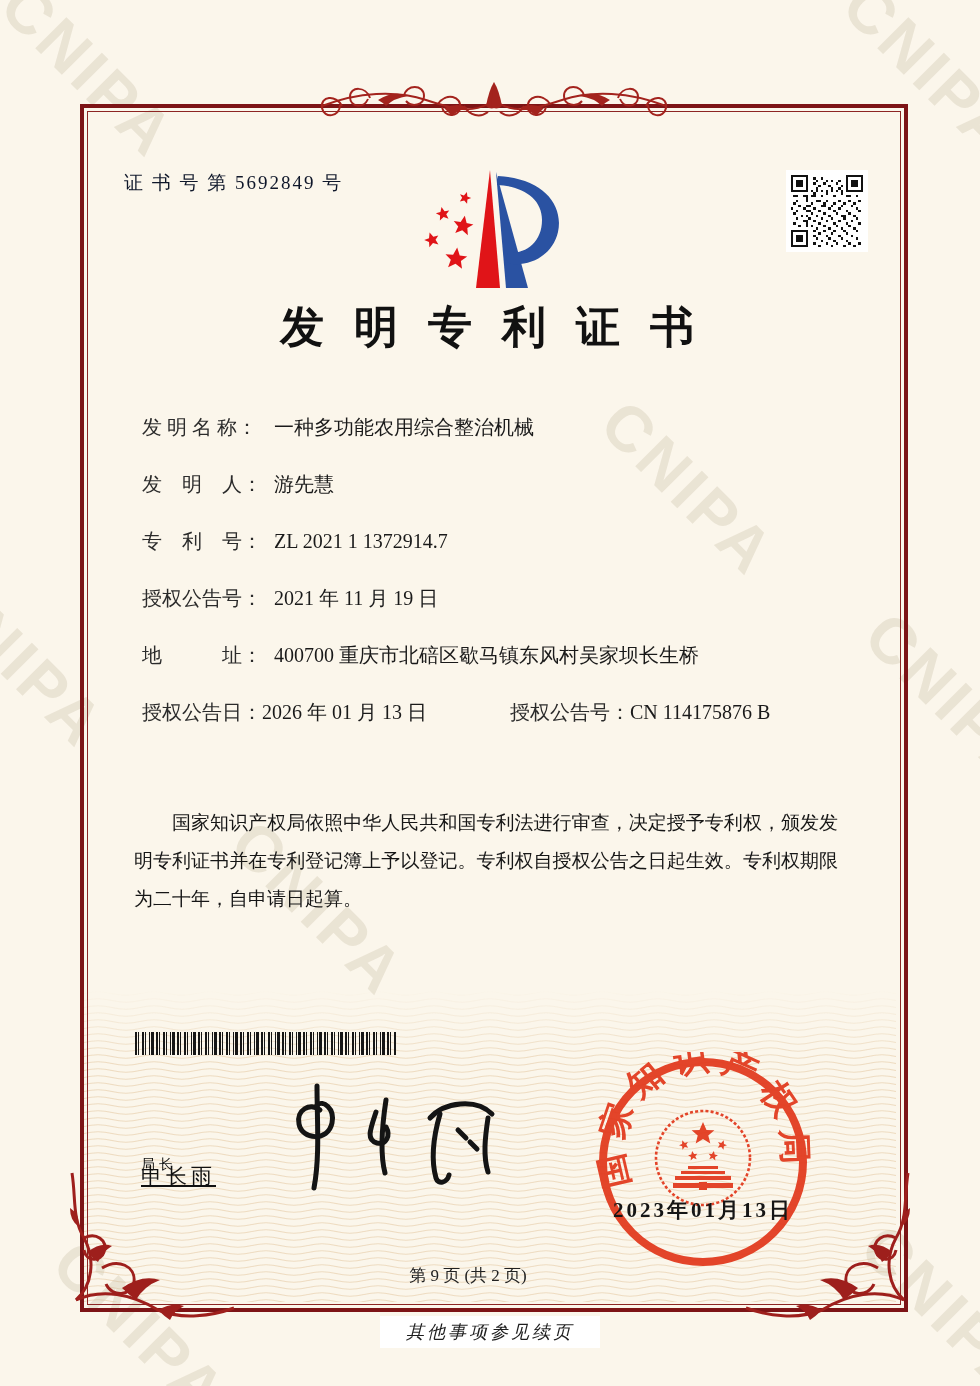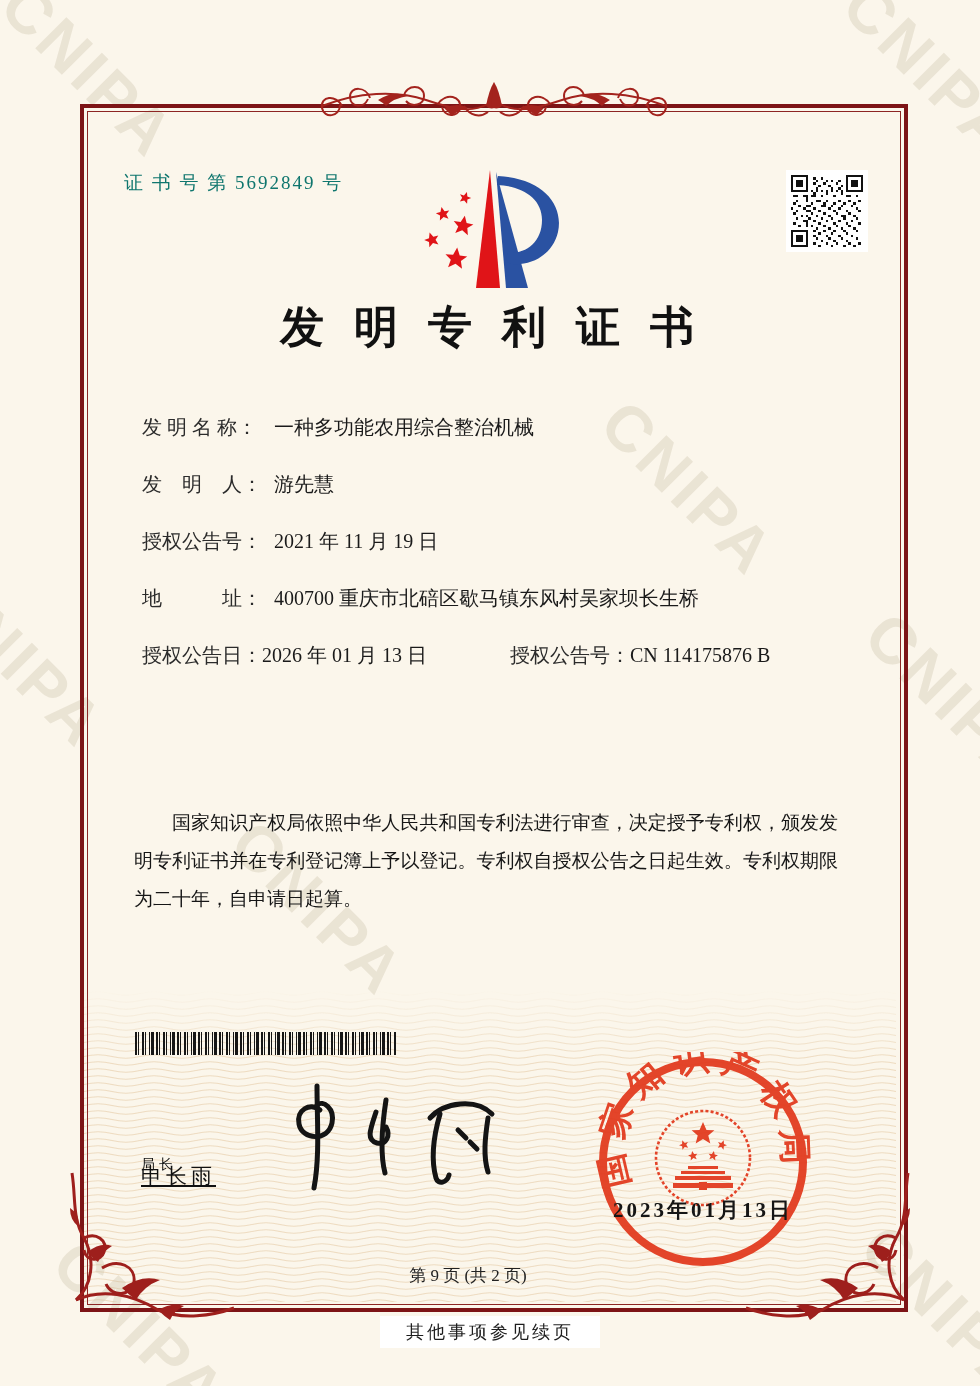--- a/index.html
+++ b/index.html
@@ -16,21 +16,21 @@
       font-weight:bold;font-size:64px;letter-spacing:4px;color:rgba(196,186,158,0.30);
       white-space:nowrap;transform:translate(-50%,-50%) rotate(45deg);}
 
   
   .frame{position:absolute;left:80px;top:104px;width:820px;height:1200px;z-index:3;
          border:4px solid #7d1416;}
   .frame::after{content:"";position:absolute;inset:3px;border:1px solid #8d2523;}
 
   .orn{position:absolute;z-index:4;}
 
-  .cert-no{position:absolute;left:124px;top:170px;z-index:5;font-size:19px;letter-spacing:2px;color:#0f766e;}
+  .cert-no{position:absolute;left:124px;top:170px;z-index:5;font-size:19px;letter-spacing:2px;color:#0f172a;}
 
   .logo{position:absolute;left:420px;top:154px;width:150px;height:140px;z-index:5;}
   .qr{position:absolute;left:786px;top:170px;width:82px;height:82px;z-index:5;background:#fff;padding:5px;box-sizing:border-box;}
 
   .title{position:absolute;left:0;top:298px;width:980px;z-index:5;text-align:center;
          font-size:44px;font-weight:600;letter-spacing:30px;padding-left:24px;box-sizing:border-box;color:#111;}
 
   .fields{position:absolute;left:142px;top:414px;width:716px;z-index:5;}
   .frow{height:57px;font-size:20px;white-space:nowrap;}
   .flabel{display:inline-block;min-width:132px;color:#2b2b2b;font-family:Liberation Serif, serif;}
@@ -52,21 +52,21 @@
          font-size:14px;letter-spacing:4px;color:#111;}
   .director-name{position:absolute;left:141px;top:1162px;z-index:5;font-family:"Liberation Sans",sans-serif;
          font-size:21px;letter-spacing:4px;color:#111;text-decoration:underline;}
   .sig{position:absolute;left:280px;top:1078px;width:250px;height:120px;z-index:5;}
 
   .seal{position:absolute;left:593px;top:1052px;width:220px;height:220px;z-index:6;opacity:.94;}
   .seal-date{position:absolute;left:593px;top:1196px;width:220px;z-index:7;text-align:center;
          font-size:21px;font-weight:bold;letter-spacing:3px;color:#151515;}
 
   .page-ind{position:absolute;left:58px;top:1264px;width:820px;z-index:5;text-align:center;font-size:17px;color:#222;}
-  .cont-note{position:absolute;left:0;top:1316px;width:980px;z-index:5;text-align:center;}
+  .cont-note{position:absolute;left:0;top:1316px;width:980px;z-index:5;text-align:center;font-style:italic;}
   .cont-note span{display:inline-block;background:#fff;padding:4px 26px;font-size:18px;letter-spacing:3px;color:#1d1d1d;}
 </style>
 </head>
 <body>
 
 <div class="page">
 
   <svg class="waves">
     <defs>
       <pattern id="wv" width="56" height="7" patternUnits="userSpaceOnUse">
@@ -176,20 +176,23 @@
   <div class="title">发明专利证书</div>
 
   <div class="fields">
     <div class="frow">
       <span class="flabel">发 明 名 称：</span><span class="fvalue">一种多功能农用综合整治机械</span>
     </div>
     <div class="frow">
       <span class="flabel">发　明　人：</span><span class="fvalue">游先慧</span>
     </div>
     <div class="frow">
+      <span class="flabel">专　利　号：</span><span class="fvalue">ZL 2021 1 1372914.7</span>
+    </div>
+    <div class="frow">
       <span class="flabel">授权公告号：</span><span class="fvalue">2021 年 11 月 19 日</span>
     </div>
     <div class="frow">
       <span class="flabel">地　　　址：</span><span class="fvalue">400700  重庆市北碚区歇马镇东风村吴家坝长生桥</span>
     </div>
     <div class="frow grant-row">
       <span>
         <span class="flabel" style="min-width:0">授权公告日：</span><span class="fvalue">2026 年 01 月 13 日</span>
       </span>
       <span class="grant-right">

